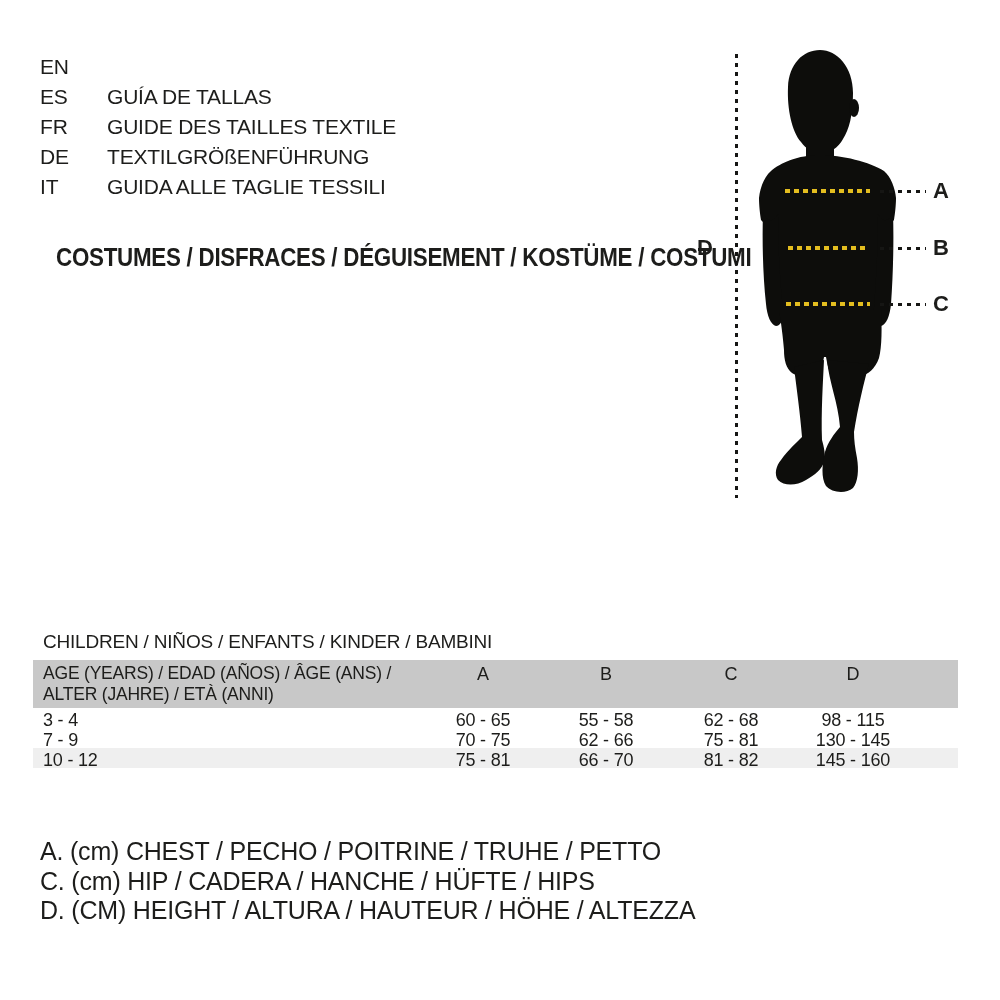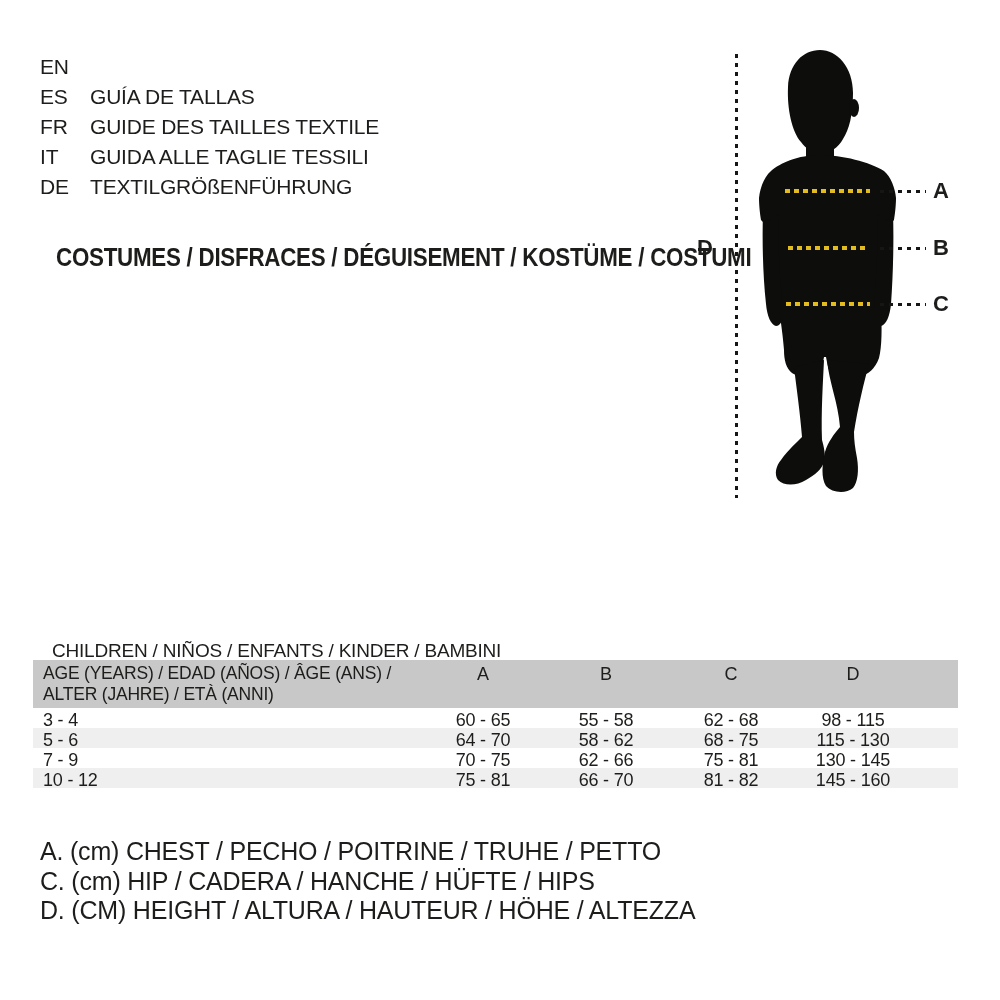--- a/index.html
+++ b/index.html
@@ -4,21 +4,21 @@
 <style>
   html,body{margin:0;padding:0;background:#ffffff;}
   body{
     width:1000px;height:1000px;position:relative;overflow:hidden;
     font-family:"Liberation Sans","DejaVu Sans",sans-serif;
     color:#1d1d1b;-webkit-font-smoothing:antialiased;
   }
 
   
   .lang-list{position:absolute;left:40px;top:52px;}
-  .lang-row{display:flex;height:30px;line-height:30px;font-size:21px;letter-spacing:-0.2px;}
+  .lang-row{display:flex;height:30px;line-height:30px;font-size:21px;letter-spacing:-0.2px;gap:17px;}
   .lang-code{width:50px;flex:0 0 50px;}
   .lang-label{white-space:nowrap;}
 
   
   .category-title{
     position:absolute;left:40px;top:226px;margin:16px;
     font-size:26px;font-weight:bold;letter-spacing:-0.3px;white-space:nowrap;
   }
   .condense{display:inline-block;transform:scaleX(0.86);transform-origin:0 50%;}
 
@@ -46,21 +46,21 @@
   .l-a{left:933px;top:178px;}
   .y-b{left:788px;top:246px;width:77px;}
   .k-b{left:880px;top:247px;width:46px;}
   .l-b{left:933px;top:235px;}
   .y-c{left:786px;top:302px;width:84px;}
   .k-c{left:880px;top:303px;width:46px;}
   .l-c{left:933px;top:291px;}
 
   
   .children-title{
-    position:absolute;left:40px;top:628px;margin:12px;
+    position:absolute;left:40px;top:628px;margin:3px;
     font-size:19px;font-weight:normal;letter-spacing:-0.2px;white-space:nowrap;
   }
 
   
   .size-table{position:absolute;left:33px;top:660px;width:925px;font-size:18px;letter-spacing:-0.2px;}
   .thead{position:relative;height:48px;background:#c8c8c8;padding-left:43px;}
   .age-head{position:absolute;left:10px;top:3px;line-height:21px;font-size:17.5px;}
   .colh{position:absolute;top:4px;transform:translateX(-50%);font-size:18px;}
   .col-a{left:450px;}
   .col-b{left:573px;}
@@ -86,26 +86,26 @@
     </div>
     <div class="lang-row">
       <span class="lang-code">ES</span>
       <span class="lang-label">GUÍA DE TALLAS</span>
     </div>
     <div class="lang-row">
       <span class="lang-code">FR</span>
       <span class="lang-label">GUIDE DES TAILLES TEXTILE</span>
     </div>
     <div class="lang-row">
+      <span class="lang-code">DE</span>
+      <span class="lang-label">TEXTILGRÖßENFÜHRUNG</span>
+    </div>
+    <div class="lang-row">
       <span class="lang-code">IT</span>
       <span class="lang-label">GUIDA ALLE TAGLIE TESSILI</span>
-    </div>
-    <div class="lang-row">
-      <span class="lang-code">DE</span>
-      <span class="lang-label">TEXTILGRÖßENFÜHRUNG</span>
     </div>
   </section>
 
   <h1 class="category-title"><span class="condense">COSTUMES / DISFRACES / DÉGUISEMENT / KOSTÜME / COSTUMI</span></h1>
 
   <div class="figure">
 
     <span class="measure-label d-label">D</span>
     <div class="v-dotted"></div>
 
@@ -159,27 +159,20 @@
       <span class="colh col-d">D</span>
     </div>
 
     <div class="trow">
       <span class="age-cell">3 - 4</span>
       <span class="val col-a">60 - 65</span>
       <span class="val col-b">55 - 58</span>
       <span class="val col-c">62 - 68</span>
       <span class="val col-d">98 - 115</span>
     </div>
-    <div class="trow alt">
-      <span class="age-cell">5 - 6</span>
-      <span class="val col-a">64 - 70</span>
-      <span class="val col-b">58 - 62</span>
-      <span class="val col-c">68 - 75</span>
-      <span class="val col-d">115 - 130</span>
-    </div>
     <div class="trow">
       <span class="age-cell">7 - 9</span>
       <span class="val col-a">70 - 75</span>
       <span class="val col-b">62 - 66</span>
       <span class="val col-c">75 - 81</span>
       <span class="val col-d">130 - 145</span>
     </div>
     <div class="trow alt">
       <span class="age-cell">10 - 12</span>
       <span class="val col-a">75 - 81</span>

